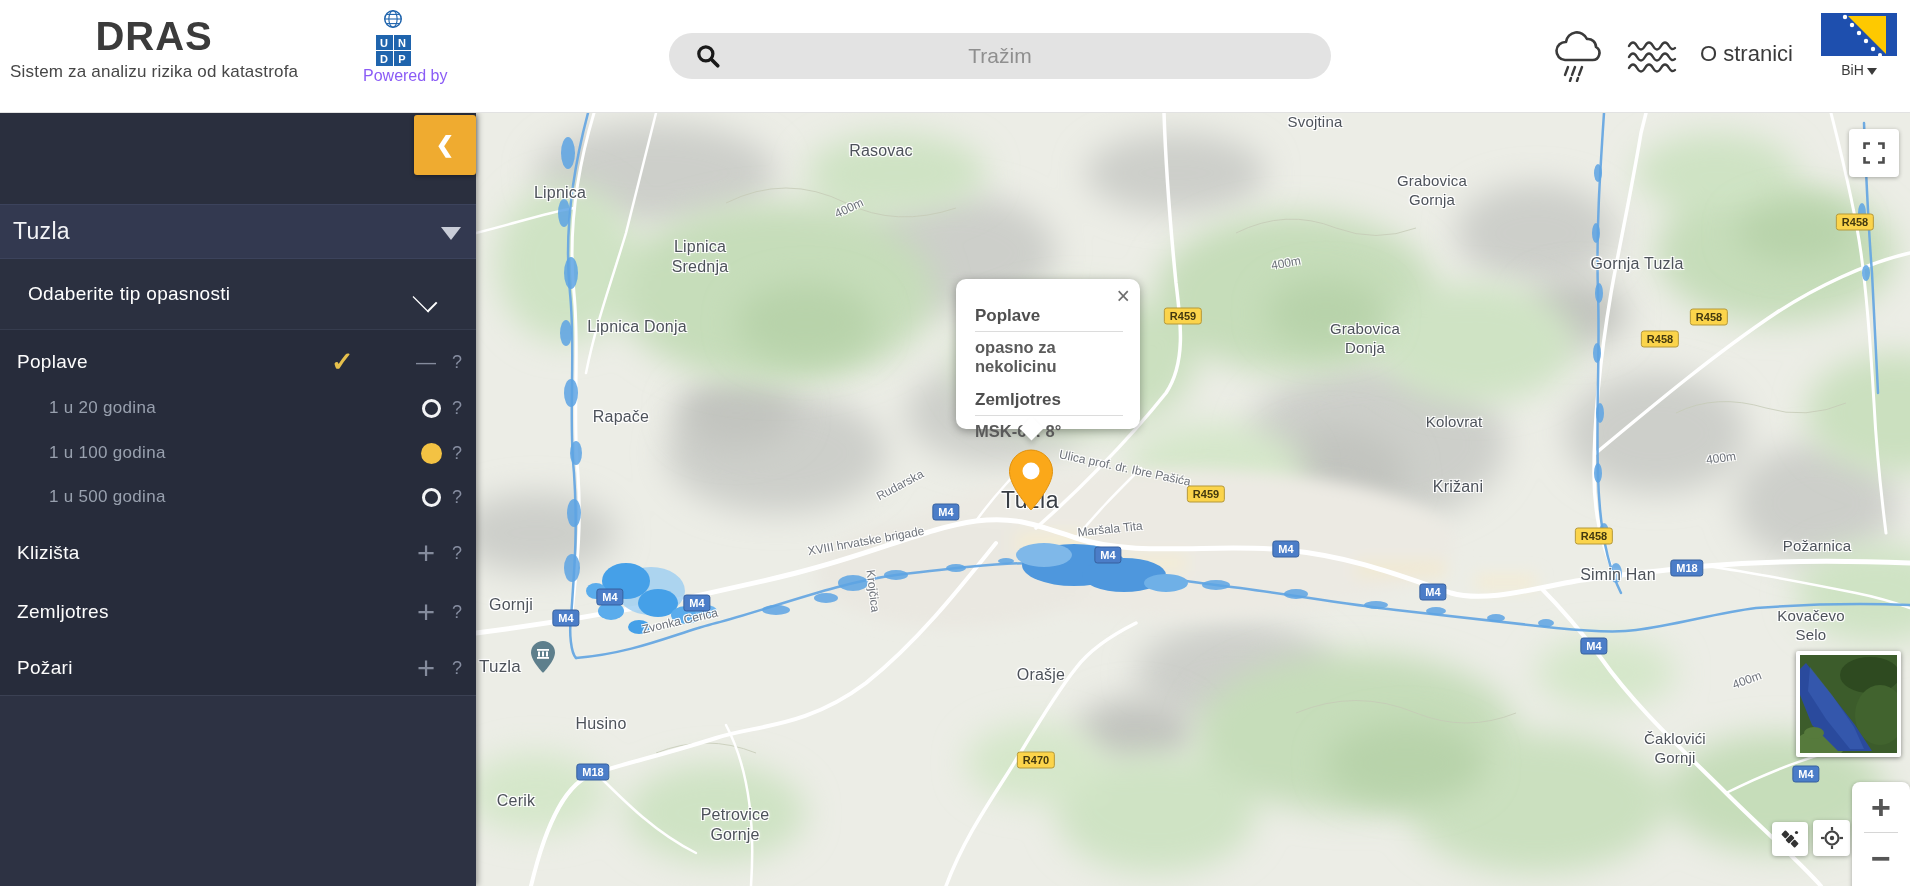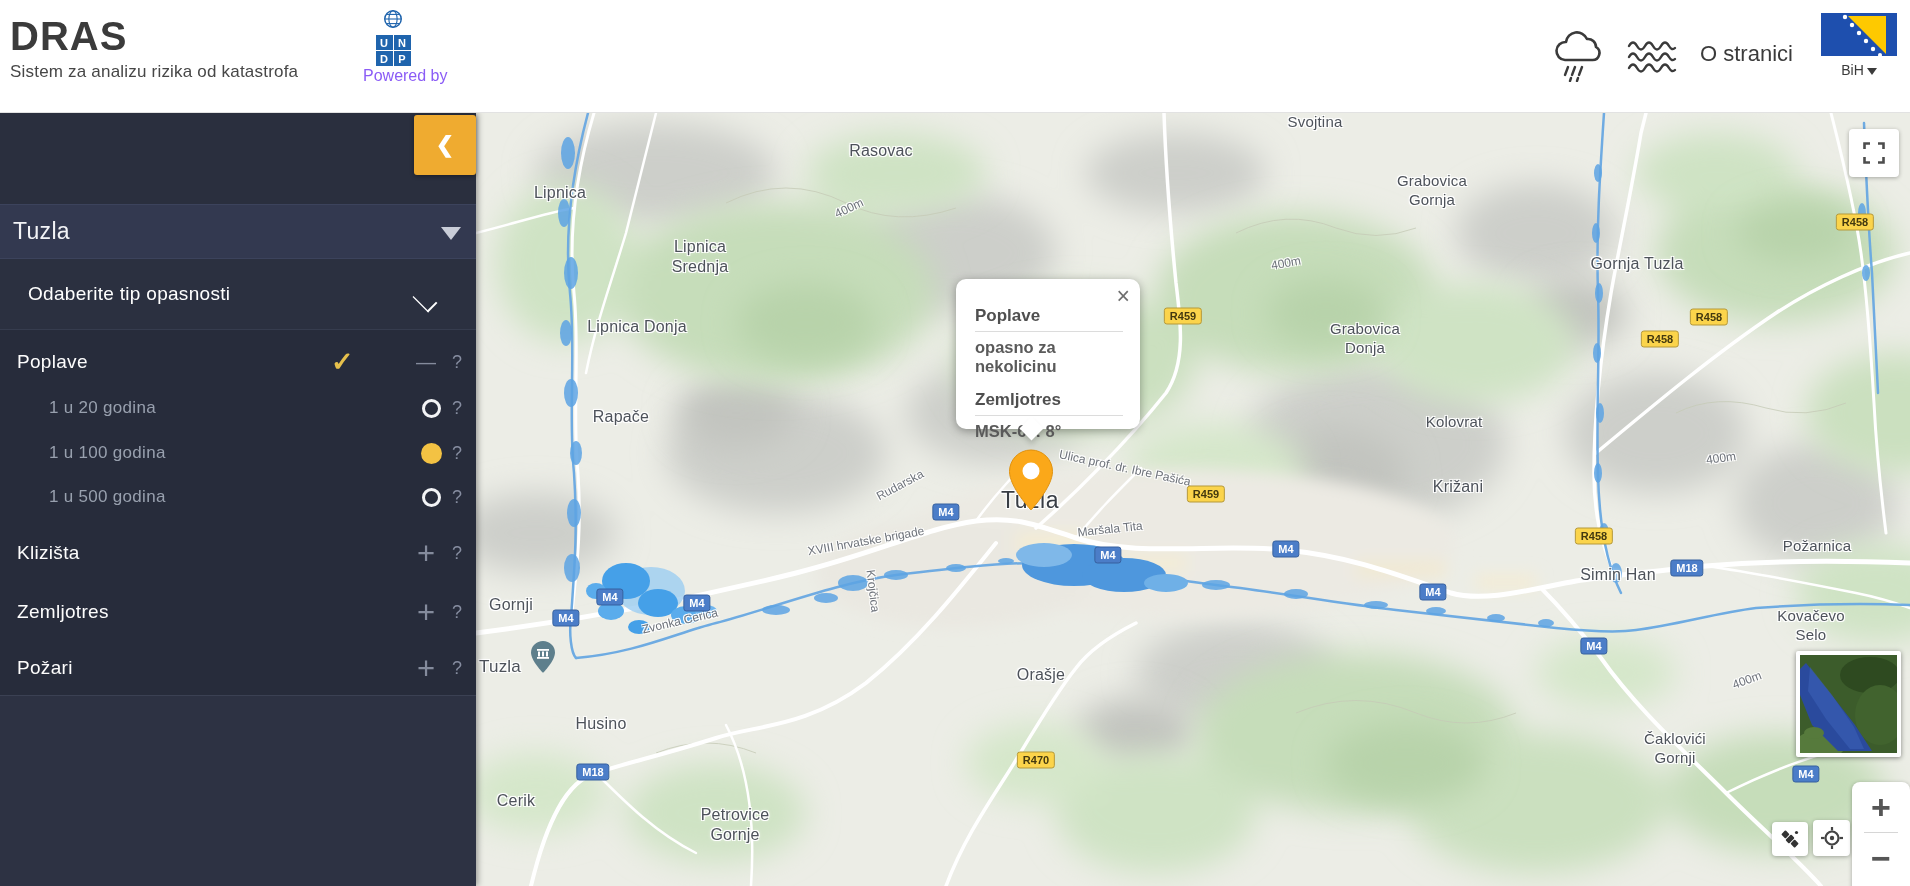--- a/index.html
+++ b/index.html
@@ -3,21 +3,21 @@
 <meta charset="utf-8">
 <style>
   * { margin:0; padding:0; box-sizing:border-box; }
   html,body { font-family:"Liberation Sans", sans-serif; background:#fff; }
   .app { position:relative; width:1910px; height:886px; overflow:hidden; background:#fff;
          box-shadow: inset 0 0 0 1px #b9bcc0; }
 
   
   .header { position:absolute; left:0; top:0; width:1910px; height:113px; background:#fff;
             border-bottom:1px solid #e2e2e2; z-index:30; }
-  .brand { position:absolute; left:10px; top:14px; }
+  .brand { position:absolute; left:10px; top:14px;text-align:center; }
   .brand-title { font-size:40px; font-weight:600; letter-spacing:1px; color:#3b3b3b; line-height:1.1; }
   .brand-sub { font-size:17px; color:#474747; margin-top:4px; letter-spacing:.2px; }
   .undp { position:absolute; left:363px; top:8px; width:60px; text-align:center; }
   .undp-crest { width:22px; height:22px; margin:0 auto; }
   .undp-block { width:36px; margin:1px auto 0; background:#fff; }
   .undp-grid { display:grid; grid-template-columns:17px 17px; grid-gap:1px; background:#fff; justify-content:center; }
   .undp-cell { background:#1f64ad; color:#fff; font-size:11px; font-weight:bold; height:15px;
                display:flex; align-items:center; justify-content:center; }
   .powered { font-size:16px; color:#8b5cf6; margin-top:1px; white-space:nowrap; }
   .search { position:absolute; left:669px; top:33px; width:662px; height:46px; background:#e3e3e3;
@@ -138,20 +138,27 @@
         <div class="undp-grid">
           <div class="undp-cell">U</div>
           <div class="undp-cell">N</div>
           <div class="undp-cell">D</div>
           <div class="undp-cell">P</div>
         </div>
       </div>
       <div class="powered">Powered by</div>
     </div>
 
+    <div class="search">
+      <svg width="26" height="26" viewBox="0 0 24 24">
+        <circle cx="10" cy="10" r="6.5" fill="none" stroke="#1a1a1a" stroke-width="3"></circle>
+        <line x1="15" y1="15" x2="21" y2="21" stroke="#1a1a1a" stroke-width="3.4" stroke-linecap="round"></line>
+      </svg>
+      <input type="text" placeholder="Tražim" style="">
+    </div>
 
     <svg class="hicon" style="left:1551px; top:26px;" width="54" height="56" viewBox="0 0 54 56">
       <path d="M14 34 a9 9 0 0 1 1-18 a11 11 0 0 1 21-3 a8 8 0 0 1 9 8 a7 7 0 0 1-4 13 z" fill="none" stroke="#3a3a3a" stroke-width="2.6" stroke-linejoin="round"></path>
       <g stroke="#3a3a3a" stroke-width="2.4" stroke-linecap="round">
         <line x1="17" y1="41" x2="14" y2="49"></line>
           <line x1="24" y1="41" x2="21" y2="49"></line>
         <line x1="31" y1="41" x2="28" y2="49"></line>
         <line x1="20" y1="52" x2="19" y2="55"></line>
           <line x1="27" y1="52" x2="26" y2="55"></line>
       </g>

